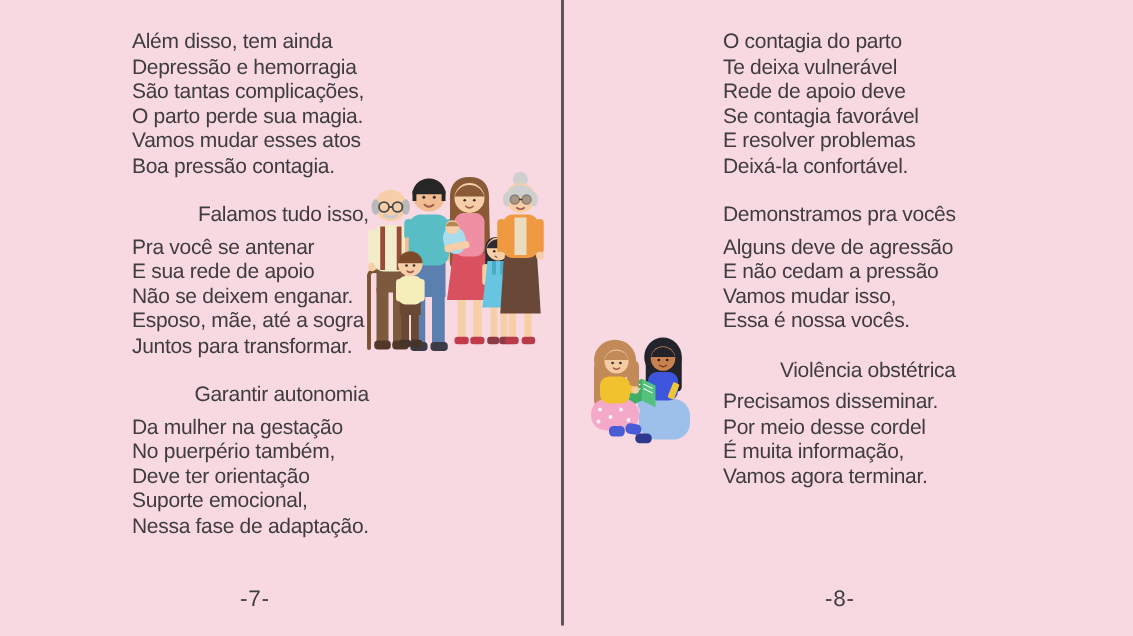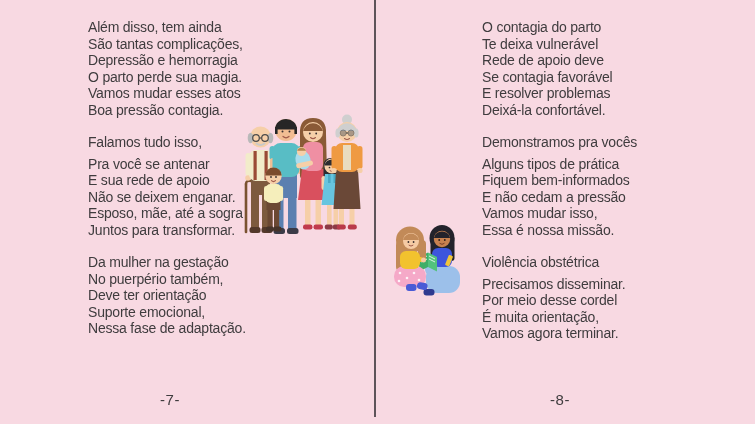--- a/index.html
+++ b/index.html
@@ -16,84 +16,84 @@
   }
   .poem-col {
     position:absolute; top:19px; white-space:nowrap;
   }
   .poem-col.left  { left:88px;  }
   .poem-col.right { left:482px; }
   .stanza { margin:0 0 16px 0; }
   .line {
     margin:0; font-size:14px; line-height:16.5px; letter-spacing:-0.2px;
   }
-  .lead { margin-bottom:5px; }
+  .lead { margin-bottom:5px;text-align:right; }
   .page-number {
     position:absolute; top:391px; font-size:15px; text-align:center;
     letter-spacing:0.5px;
   }
   .page-number.left  { left:0;     width:340px; }
   .page-number.right { left:375px; width:370px; }
   .illus { position:absolute; }
   .illus-family  { left:239px; top:112px; width:134px; height:126px; }
   .illus-reading { left:386px; top:216px; width:80px;  height:90px;  }
 </style>
 </head>
 <body>
 
 <div class="canvas">
 
   <div class="poem-col left">
     <div class="stanza">
       <p class="line">Além disso, tem ainda</p>
+      <p class="line">Depressão e hemorragia</p>
       <p class="line">São tantas complicações,</p>
-      <p class="line">Depressão e hemorragia</p>
       <p class="line">O parto perde sua magia.</p>
       <p class="line">Vamos mudar esses atos</p>
       <p class="line">Boa pressão contagia.</p>
     </div>
     <div class="stanza">
       <p class="line lead">Falamos tudo isso,</p>
       <p class="line">Pra você se antenar</p>
       <p class="line">E sua rede de apoio</p>
       <p class="line">Não se deixem enganar.</p>
       <p class="line">Esposo, mãe, até a sogra</p>
       <p class="line">Juntos para transformar.</p>
     </div>
     <div class="stanza">
+      <p class="line lead">Garantir autonomia</p>
       <p class="line">Da mulher na gestação</p>
       <p class="line">No puerpério também,</p>
       <p class="line">Deve ter orientação</p>
       <p class="line">Suporte emocional,</p>
       <p class="line">Nessa fase de adaptação.</p>
     </div>
   </div>
 
   <div class="poem-col right">
     <div class="stanza">
       <p class="line">O contagia do parto</p>
       <p class="line">Te deixa vulnerável</p>
       <p class="line">Rede de apoio deve</p>
       <p class="line">Se contagia favorável</p>
       <p class="line">E resolver problemas</p>
       <p class="line">Deixá-la confortável.</p>
     </div>
     <div class="stanza">
       <p class="line lead">Demonstramos pra vocês</p>
-      <p class="line">Alguns tipos de prática</p>
-      <p class="line">Fiquem bem-informados</p>
+      <p class="line">Alguns deve de agressão</p>
       <p class="line">E não cedam a pressão</p>
       <p class="line">Vamos mudar isso,</p>
-      <p class="line">Essa é nossa missão.</p>
+      <p class="line">Essa é nossa vocês.</p>
     </div>
     <div class="stanza">
       <p class="line lead">Violência obstétrica</p>
       <p class="line">Precisamos disseminar.</p>
       <p class="line">Por meio desse cordel</p>
-      <p class="line">É muita orientação,</p>
+      <p class="line">É muita informação,</p>
       <p class="line">Vamos agora terminar.</p>
     </div>
   </div>
 
   <svg class="illus illus-family" viewBox="0 0 134 126" role="img" aria-label="multigenerational-family-illustration">
 
     <g>
       <line x1="7" y1="72" x2="7" y2="120" stroke="#7a5230" stroke-width="2.6" stroke-linecap="round"></line>
       <path d="M7,72 Q7,68 12,69" stroke="#7a5230" stroke-width="2.4" fill="none" stroke-linecap="round"></path>
       <rect x="12" y="80" width="8" height="37" fill="#7d5a3e"></rect>

